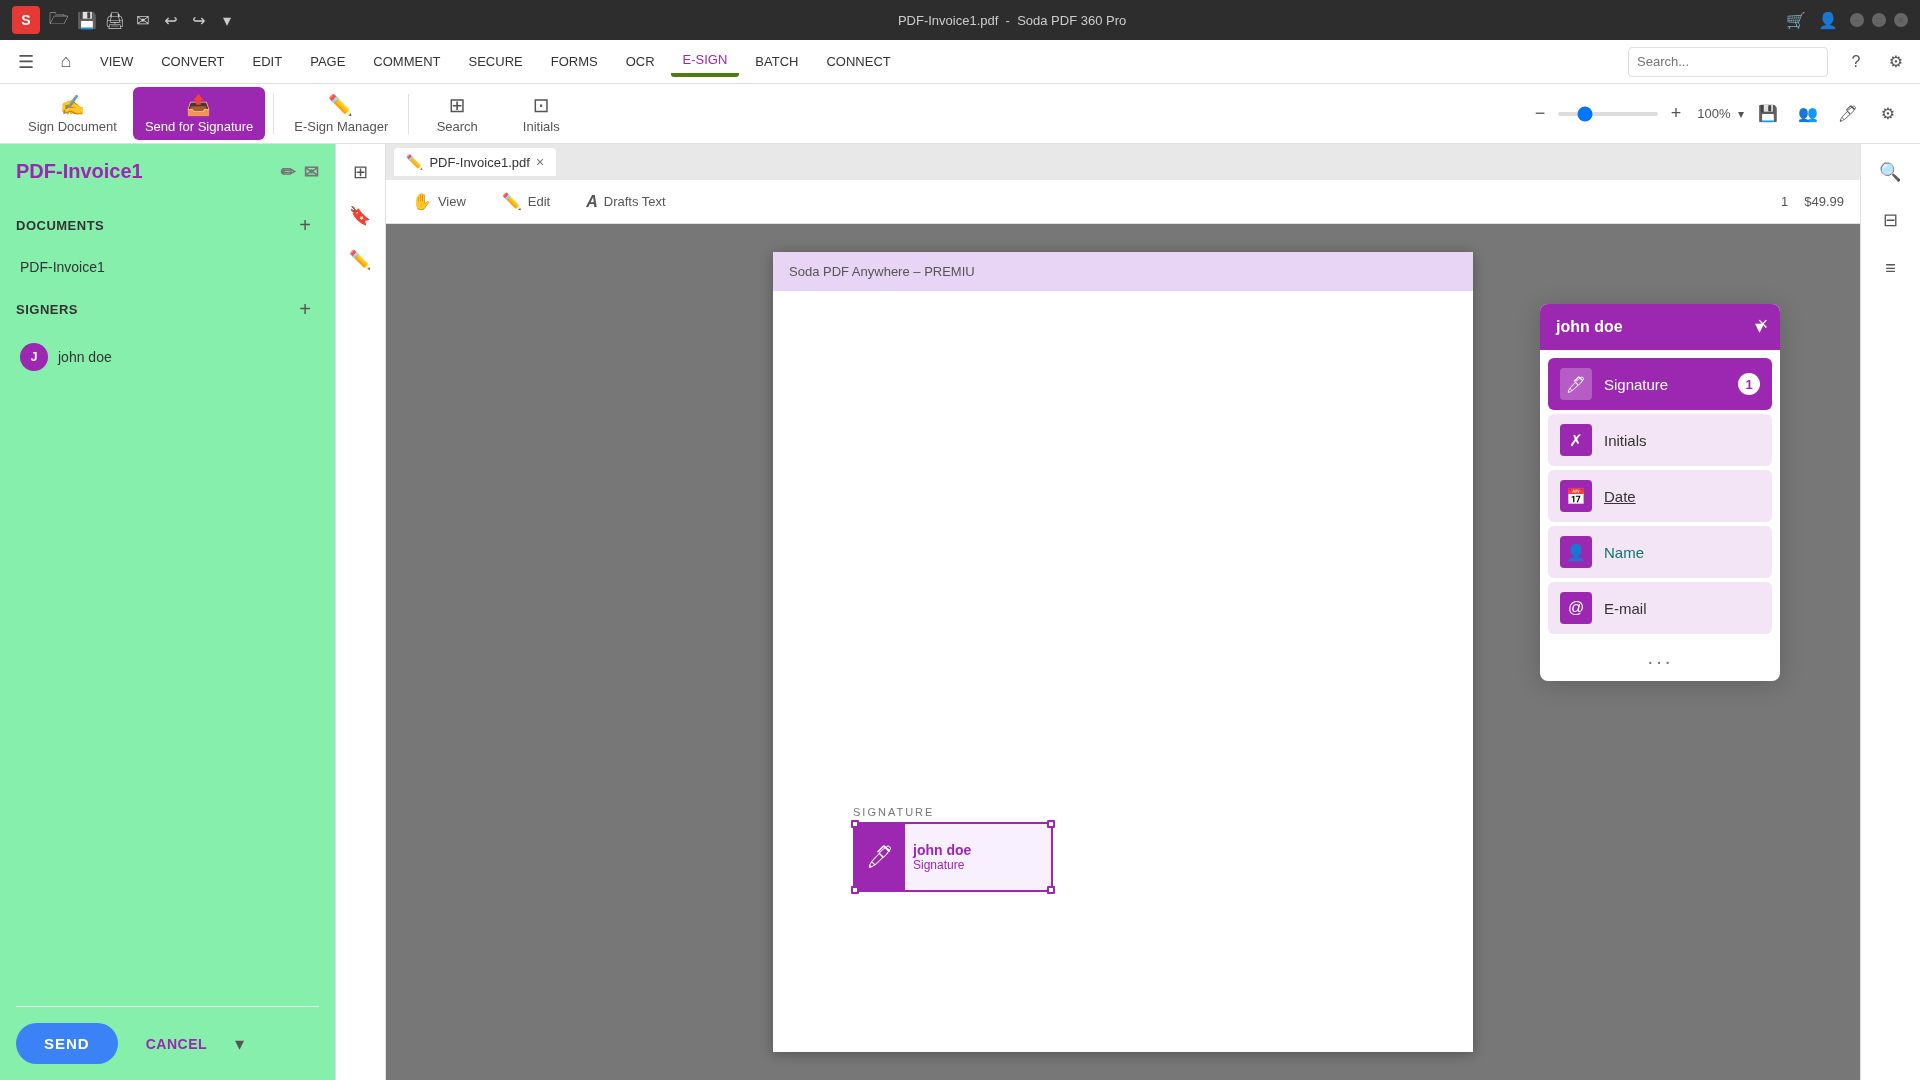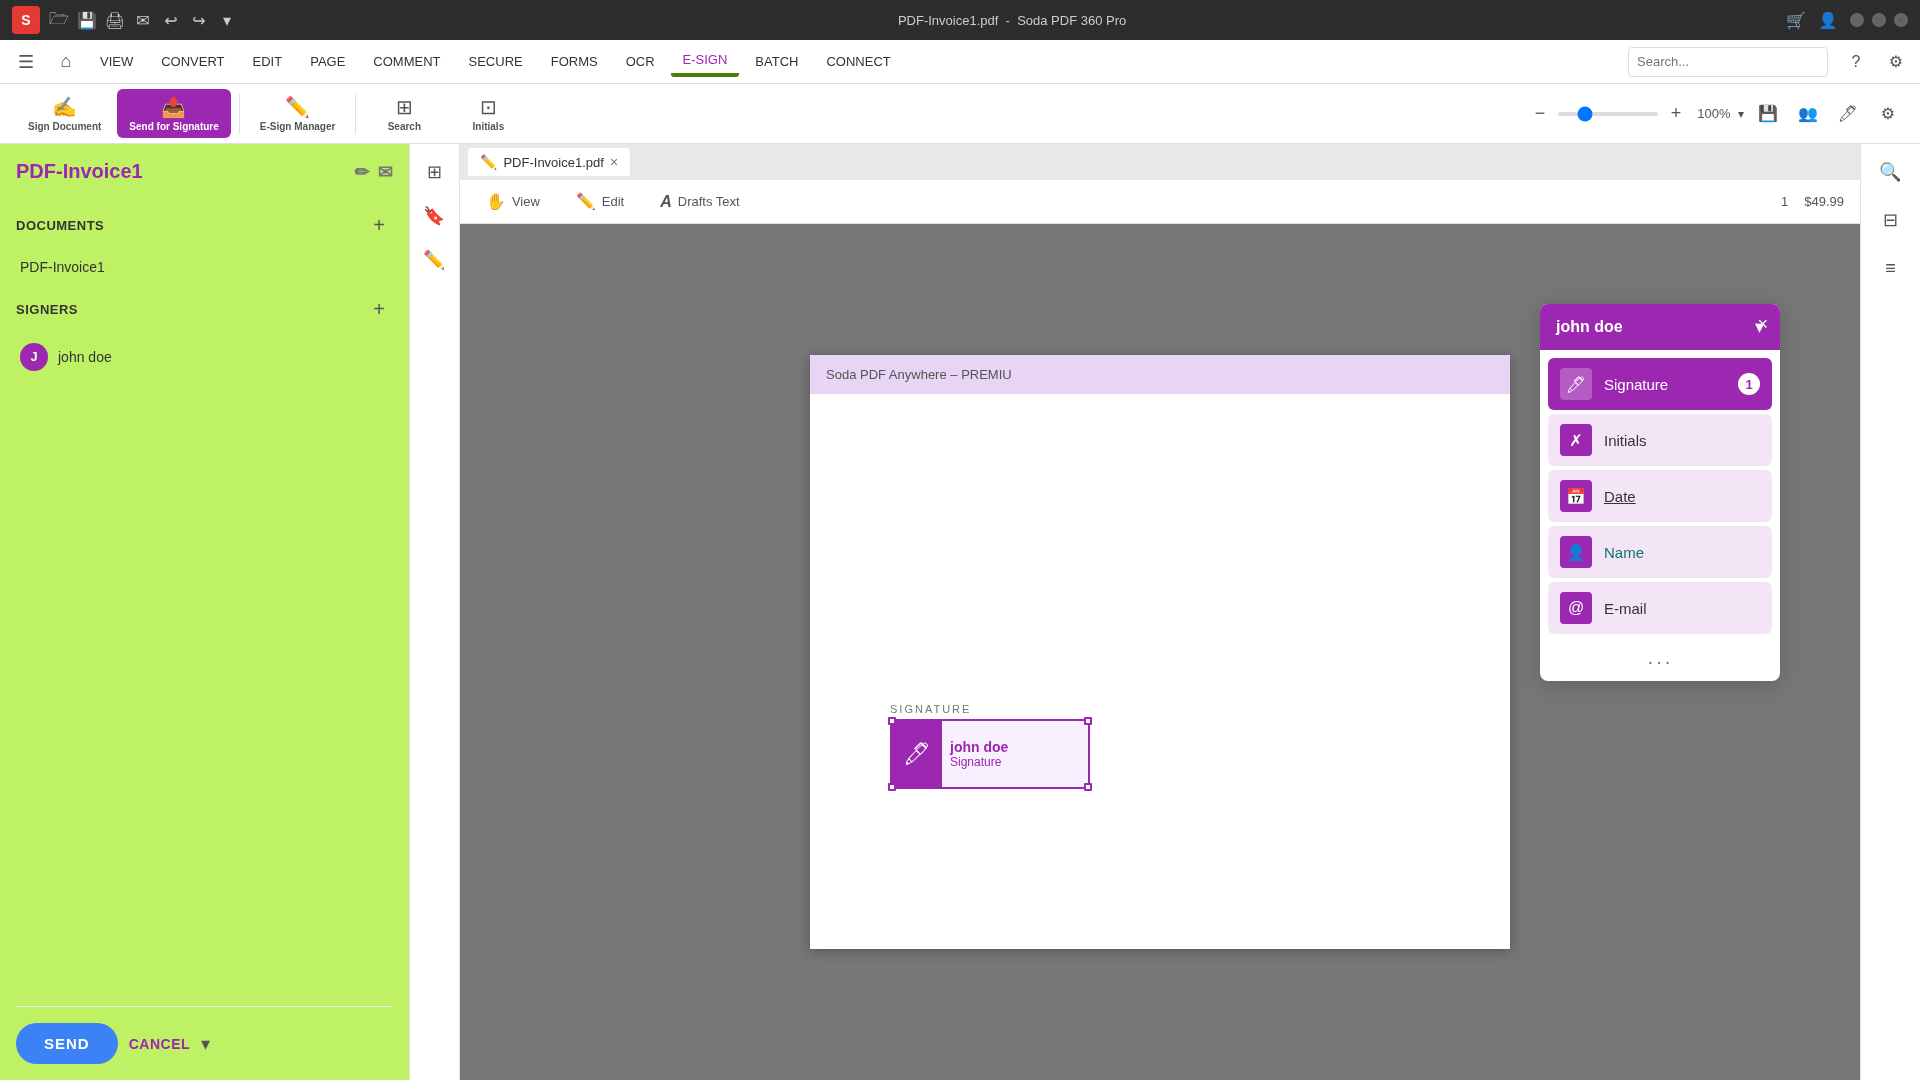--- a/index.html
+++ b/index.html
@@ -66,58 +66,58 @@
       flex-direction: column;
       align-items: center;
       justify-content: center;
       padding: 6px 12px;
       cursor: pointer;
       border-radius: 4px;
       gap: 2px;
       min-width: 80px;
     }
     .toolbar-btn .icon { font-size: 20px; color: #555; }
-    .toolbar-btn .label { font-size: 10px; color: #555; font-weight: bold; }
+    .toolbar-btn .label { font-size: 13px; color: #555; }
     .toolbar-btn.highlighted { background: #9c27b0; border-radius: 6px; }
     .toolbar-btn.highlighted .icon { color: white; }
     .toolbar-btn.highlighted .label { color: white; text-align: right; }
     .toolbar-separator { width: 1px; height: 40px; background: #e0e0e0; margin: 0 4px; }
     .toolbar-right { margin-left: auto; display: flex; align-items: center; gap: 8px; }
     .zoom-controls { display: flex; align-items: center; gap: 4px; }
     .zoom-btn { width: 28px; height: 28px; display: flex; align-items: center; justify-content: center; cursor: pointer; font-size: 18px; color: #555; }
     .zoom-slider { width: 100px; -webkit-appearance: none; height: 4px; background: #ddd; border-radius: 2px; }
     .zoom-level { font-size: 13px; color: #555; min-width: 40px; text-align: center; }
     .zoom-arrow { font-size: 12px; color: #555; cursor: pointer; }
 
     
     .main-layout {
       display: flex;
       height: calc(1080px - 40px - 44px - 60px);
     }
 
     
     .left-sidebar {
-      width: 410px;
-      background: #bef264;
+      width: 336px;
+      background: #86efac;
       border-right: 1px solid #e0e0e0;
       display: flex;
       flex-direction: column;
       padding: 16px;
     }
     .doc-title { color: #9c27b0; font-size: 20px; font-weight: 600; margin-bottom: 16px; display: flex; align-items: center; justify-content: space-between; }
     .doc-title-icons { display: flex; gap: 8px; }
     .doc-title-icon { color: #777; font-size: 18px; cursor: pointer; }
     .section-header { display: flex; align-items: center; justify-content: space-between; margin-bottom: 12px; margin-top: 12px; }
     .section-title { font-size: 13px; font-weight: 700; color: #333; letter-spacing: 0.5px; }
     .add-btn { width: 28px; height: 28px; display: flex; align-items: center; justify-content: center; cursor: pointer; color: #555; font-size: 20px; }
     .doc-item { padding: 8px 4px; font-size: 14px; color: #333; cursor: pointer; border-radius: 3px; }
     .signer-item { display: flex; align-items: center; gap: 10px; padding: 8px 4px; cursor: pointer; }
     .signer-avatar { width: 28px; height: 28px; border-radius: 50%; background: #9c27b0; display: flex; align-items: center; justify-content: center; color: white; font-size: 12px; font-weight: bold; }
     .signer-name { font-size: 14px; color: #333; }
-    .bottom-actions { margin-top: auto; display: flex; align-items: center; gap: 11px; padding-top: 16px; border-top: 1px solid #eee; }
+    .bottom-actions { margin-top: auto; display: flex; align-items: center; gap: 28px; padding-top: 16px; border-top: 1px solid #eee; }
     .send-btn { background: #3b82f6; color: white; border: none; border-radius: 24px; padding: 12px 28px; font-size: 15px; font-weight: 700; cursor: pointer; letter-spacing: 1px; }
     .cancel-btn { color: #9c27b0; font-size: 14px; font-weight: 600; cursor: pointer; letter-spacing: 0.5px; }
     .expand-btn { color: #555; font-size: 18px; cursor: pointer; }
 
     
     .side-icon-bar {
       width: 50px;
       background: white;
       border-right: 1px solid #e0e0e0;
       display: flex;
@@ -187,21 +187,21 @@
       background: #777;
       height: calc(100% - 80px);
       position: relative;
       display: flex;
       align-items: center;
       justify-content: center;
     }
     .pdf-page {
       background: white;
       width: 700px;
-      height: 594px;
+      height: 800px;
       position: relative;
       box-shadow: 0 2px 12px rgba(0,0,0,0.3);
     }
     .pdf-banner {
       position: absolute;
       top: 0;
       left: 0;
       right: 0;
       background: #e8d5f5;
       padding: 12px 16px;

